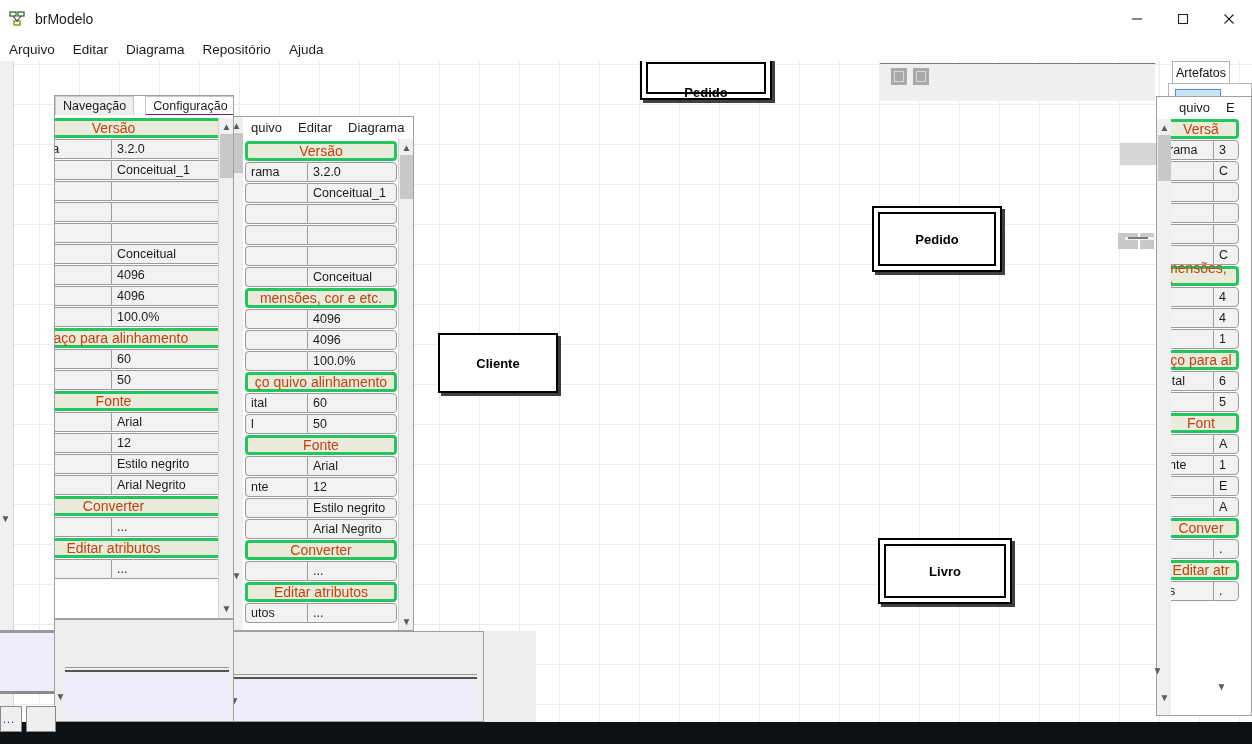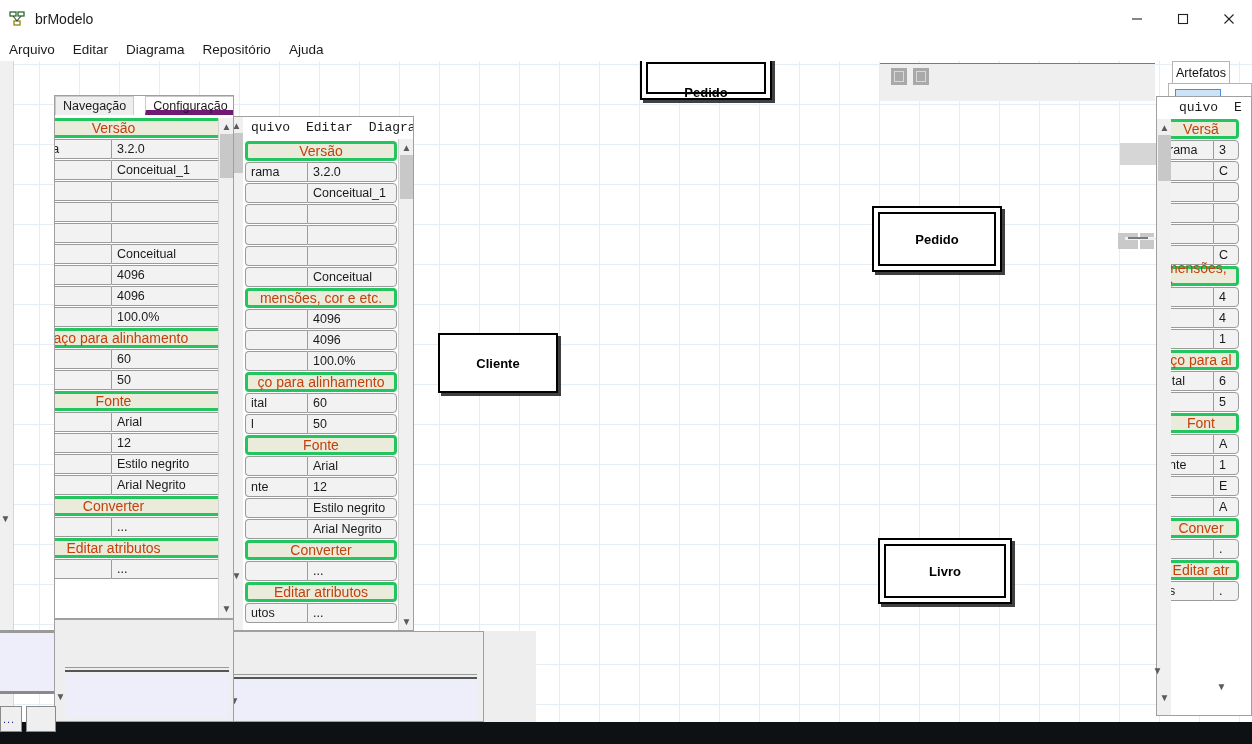--- a/index.html
+++ b/index.html
@@ -116,21 +116,21 @@
     position:absolute; background:#f0f0f0; border:1px solid #a0a0a0;
     overflow:hidden;
   }
   .panel-white { background:#ffffff; }
   .tabstrip { position:absolute; left:0; top:0; height:19px; display:flex; background:#fff;gap:12px; }
   .tab {
     font-size:12.5px; color:#1b1b1b; padding:1px 7px 0 7px; background:#eeeeee;
     border:1px solid #c9c9c9; border-bottom:none; height:19px; line-height:17px;
     margin-right:-1px;
   }
-  .tab.active { background:#ffffff; border-bottom:5px solid #701a75; }
+  .tab.active { background:#ffffff; border-bottom:1px solid #701a75; }
   .prop-list { position:absolute; }
   .prow {
     height:20px; display:flex; align-items:stretch; margin-bottom:1px;
   }
   .pcat {
     flex:1; background:#ebebdc; border:3px solid #22c55e; border-radius:4px;
     font-size:14px; color:#c2410c; display:flex; align-items:center;
     justify-content:center; height:20px;
   }
   .plabel {
@@ -145,21 +145,20 @@
   }
   .sb-arrow {
     position:absolute; left:0; width:15px; height:16px;
     display:flex; align-items:center; justify-content:center;
     color:#5a5a5a; font-size:10px;
   }
   .sb-thumb { position:absolute; left:1px; width:13px; background:#c8c8c8; }
   .panel-menubar {
     position:absolute; height:20px; background:#fff; display:flex; align-items:center;
     overflow:hidden;
-    font-family:Liberation Mono, monospace;
   }
   .panel-menubar .menu-item { font-size:13px; padding:0 8px; }
   .panel-footer { position:absolute; background:#eeeeee; }
   .lav { background:#eeeefa; }
 
   .artefatos-box {
     position:absolute; background:#fff; border:1px solid #b4b4b4;
   }
   .artefatos-tab {
     position:absolute; background:#fff; border:1px solid #b4b4b4; border-bottom:none;
@@ -424,21 +423,21 @@
           </div>
           <div class="prow">
             <div class="plabel" style="width: 62px;"></div>
             <div class="pvalue">4096</div>
           </div>
           <div class="prow">
             <div class="plabel" style="width: 62px;"></div>
             <div class="pvalue">100.0%</div>
           </div>
           <div class="prow">
-            <div class="pcat">ço para alinhamento</div>
+            <div class="pcat">ço quivo alinhamento</div>
           </div>
           <div class="prow">
             <div class="plabel" style="width: 62px;">ital</div>
             <div class="pvalue">60</div>
           </div>
           <div class="prow">
             <div class="plabel" style="width: 62px;">l</div>
             <div class="pvalue">50</div>
           </div>
           <div class="prow">

